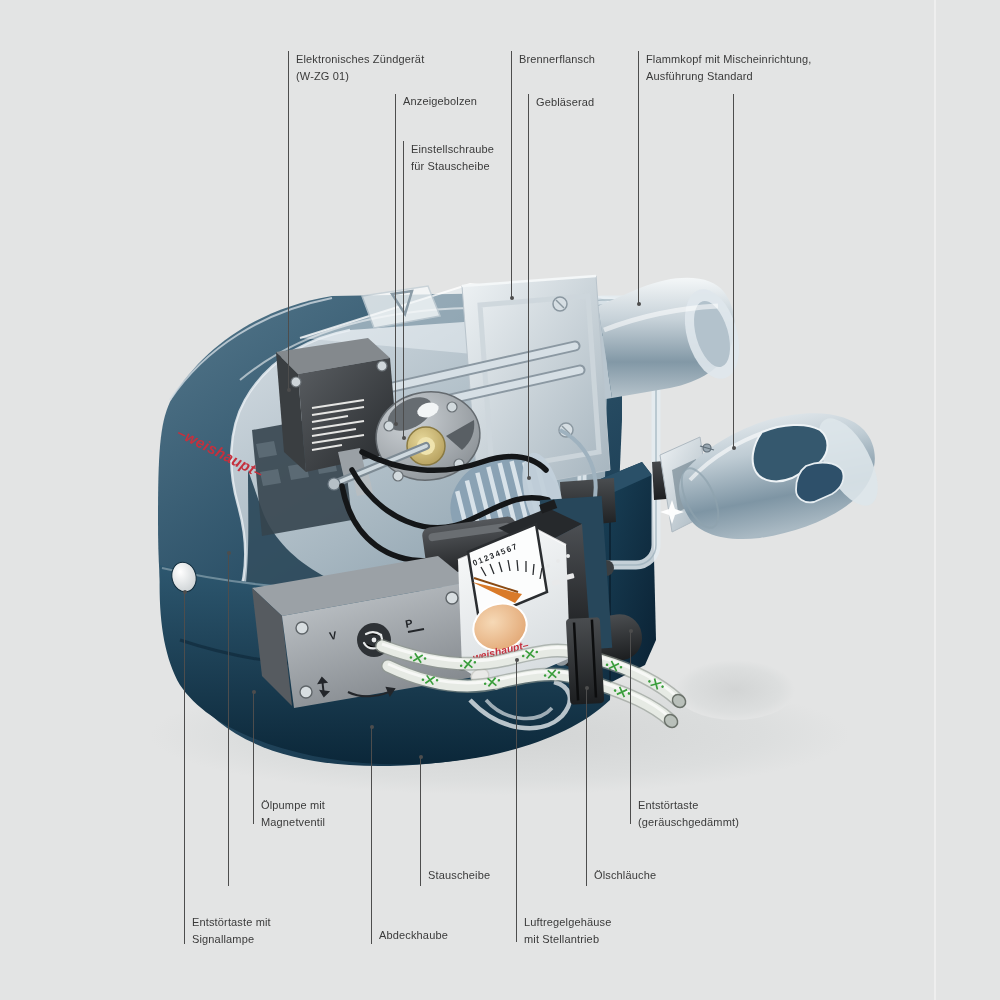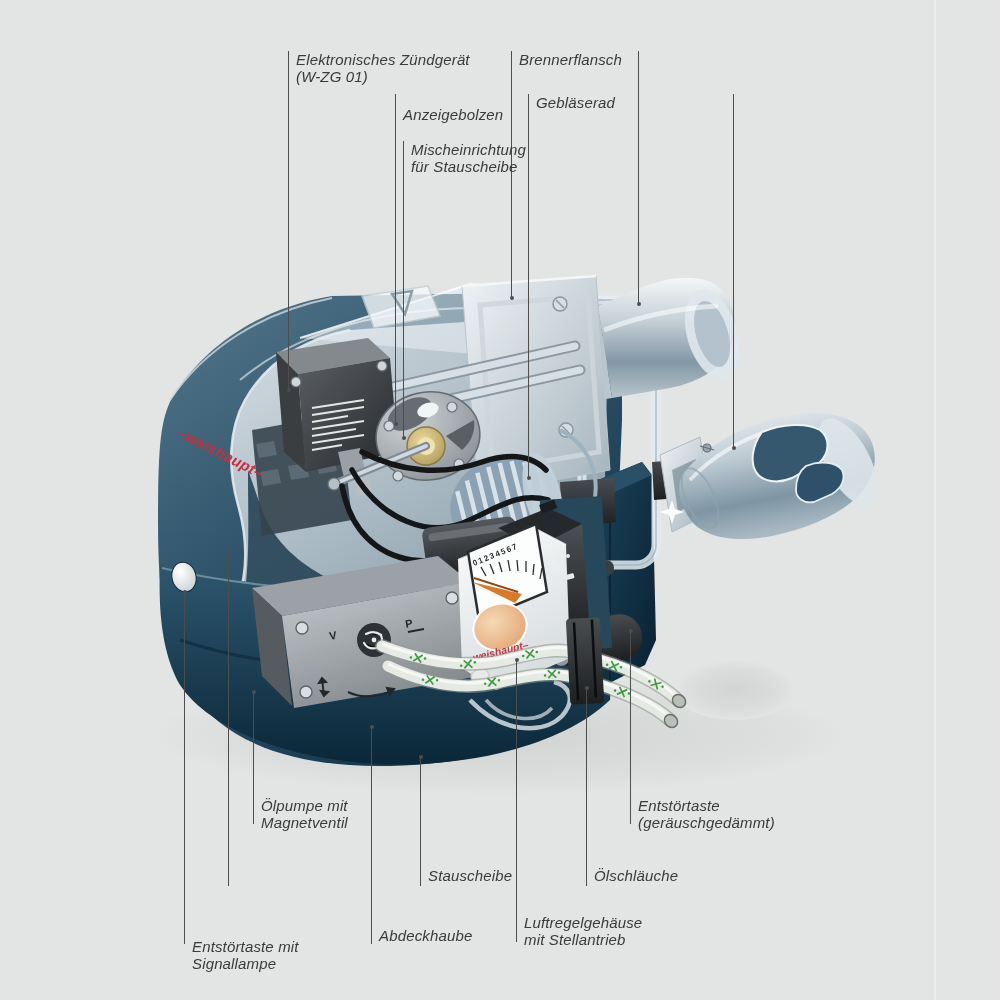--- a/index.html
+++ b/index.html
@@ -1,20 +1,20 @@
 <!DOCTYPE html>
 <html><head>
 <meta charset="utf-8">
 <style>
   html,body{margin:0;padding:0;background:#e3e4e4;}
   .stage{position:relative;width:1000px;height:1000px;background:#e3e4e4;overflow:hidden;
          font-family:"Liberation Sans",sans-serif;}
   .stage svg{position:absolute;left:0;top:0;}
-  .label{position:absolute;font-size:15px;line-height:17px;color:#3a3a3a;
-         white-space:pre-line;letter-spacing:.15px;font-style:italic;}
+  .label{position:absolute;font-size:11px;line-height:17px;color:#3a3a3a;
+         white-space:pre-line;letter-spacing:.15px;}
   .leader{position:absolute;width:1.4px;background:#4d4d4d;}
   .leader.down::after{content:"";position:absolute;bottom:-2px;left:-1.3px;width:4px;height:4px;
          border-radius:50%;background:#4d4d4d;}
   .leader.up::before{content:"";position:absolute;top:-2px;left:-1.3px;width:4px;height:4px;
          border-radius:50%;background:#4d4d4d;}
   .logo-housing{font-size:15px;font-weight:bold;font-style:italic;letter-spacing:.4px;}
   .logo-actuator{font-size:10.5px;font-weight:bold;font-style:italic;}
   .dial-scale{font-size:8px;font-weight:bold;letter-spacing:1.6px;}
   .pump-letter{font-size:11px;font-weight:bold;}
 </style>
@@ -371,26 +371,28 @@
   <div class="leader up" style="left:228px;top:553px;height:333px"></div>
   <div class="leader up" style="left:253px;top:692px;height:132px"></div>
   <div class="leader up" style="left:371px;top:727px;height:217px"></div>
   <div class="leader up" style="left:420px;top:757px;height:129px"></div>
   <div class="leader up" style="left:516px;top:660px;height:282px"></div>
   <div class="leader up" style="left:586px;top:688px;height:198px"></div>
   <div class="leader up" style="left:630px;top:631px;height:193px"></div>
 
   <div class="label" style="left:296px;top:51px">Elektronisches Zündgerät
 (W-ZG 01)</div>
-  <div class="label" style="left:403px;top:106px">Anzeigebolzen</div>
-  <div class="label" style="left:411px;top:141px">Mischeinrichtung
+  <div class="label" style="left:403px;top:93px">Anzeigebolzen</div>
+  <div class="label" style="left:411px;top:141px">Einstellschraube
 für Stauscheibe</div>
   <div class="label" style="left:519px;top:51px">Brennerflansch</div>
   <div class="label" style="left:536px;top:94px">Gebläserad</div>
-  <div class="label" style="left:192px;top:938px">Entstörtaste mit
+  <div class="label" style="left:646px;top:51px">Flammkopf mit Mischeinrichtung,
+Ausführung Standard</div>
+  <div class="label" style="left:192px;top:914px">Entstörtaste mit
 Signallampe</div>
   <div class="label" style="left:261px;top:797px">Ölpumpe mit
 Magnetventil</div>
   <div class="label" style="left:379px;top:927px">Abdeckhaube</div>
   <div class="label" style="left:428px;top:867px">Stauscheibe</div>
   <div class="label" style="left:524px;top:914px">Luftregelgehäuse
 mit Stellantrieb</div>
   <div class="label" style="left:594px;top:867px">Ölschläuche</div>
   <div class="label" style="left:638px;top:797px">Entstörtaste
 (geräuschgedämmt)</div>

